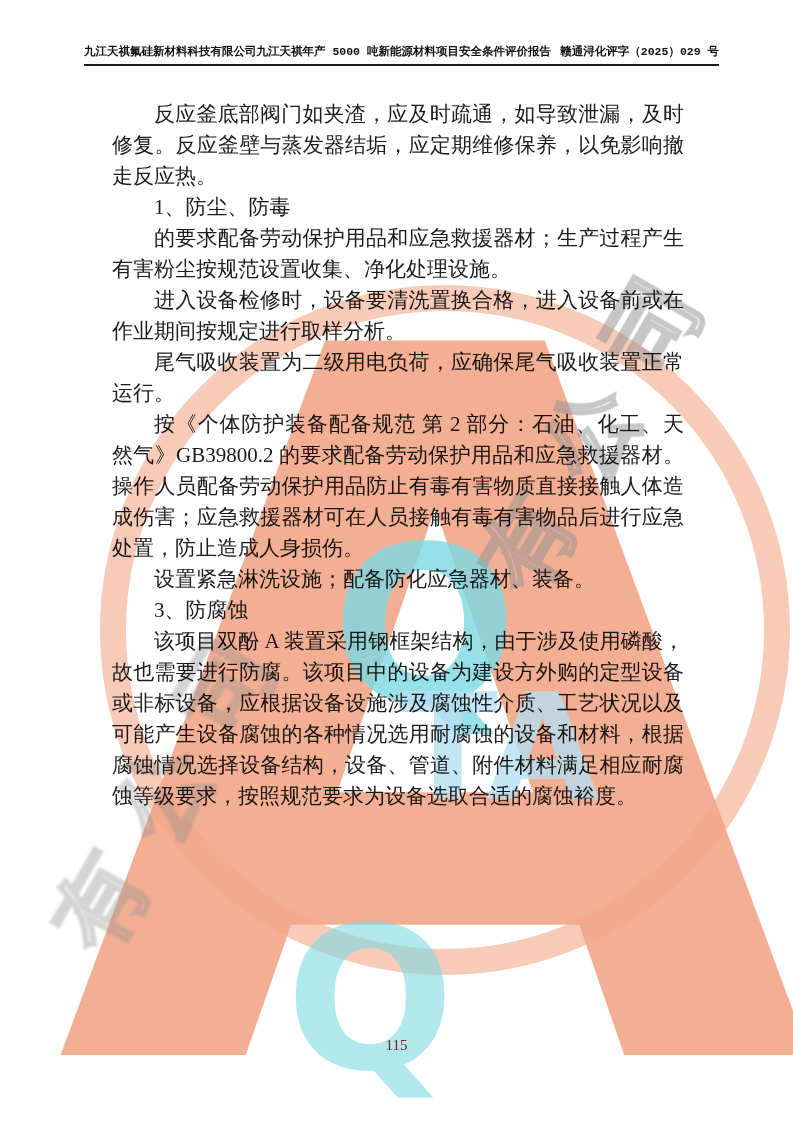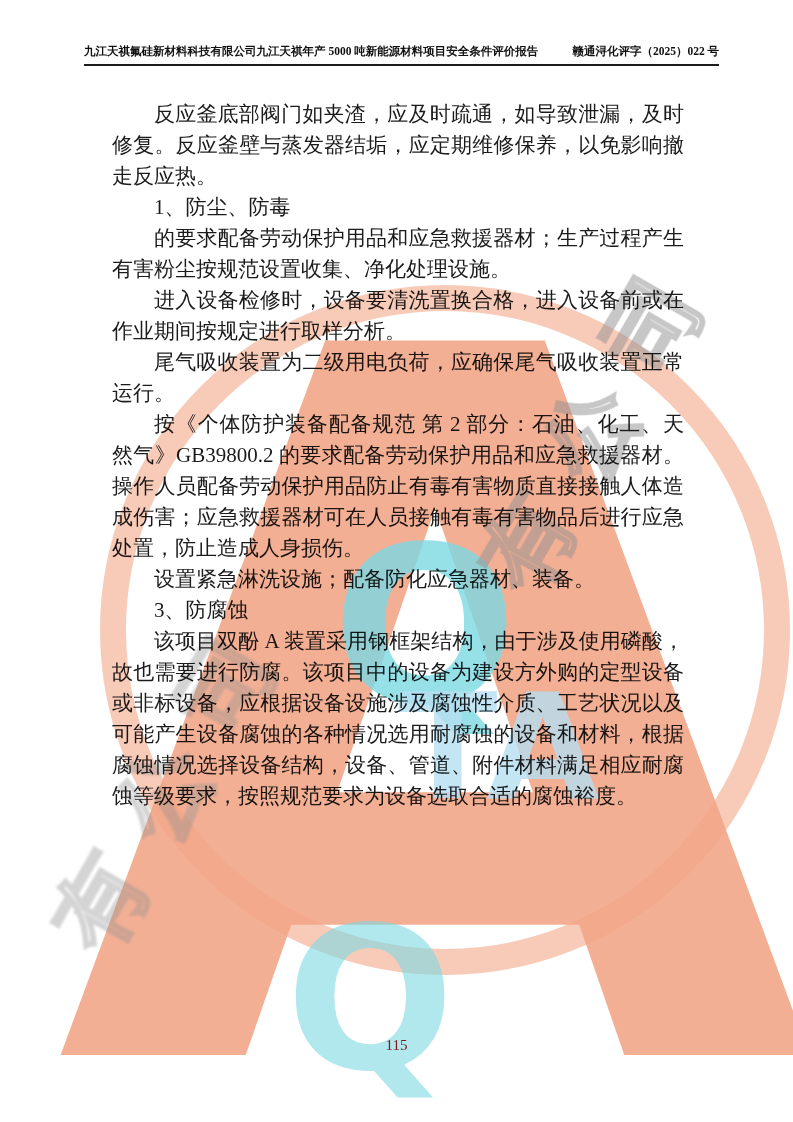--- a/index.html
+++ b/index.html
@@ -10,21 +10,21 @@
     overflow:hidden;
     font-family:"Liberation Serif","DejaVu Serif",serif;
   }
   
   .doc-header{
     position:absolute;
     left:84px;right:74px;top:44px;
     display:flex;justify-content:space-between;align-items:flex-end;
     border-bottom:2px solid #1d1d1d;
     padding-bottom:5px;
-    font-family:Liberation Serif, serif;
+    font-family:Liberation Mono, monospace;
     font-weight:bold;
     font-size:11.5px;
     color:#111;
     white-space:nowrap;
   }
   
   .doc-body{
     position:absolute;
     left:112px;top:99px;width:572px;
     font-size:21px;line-height:31px;
@@ -64,21 +64,21 @@
   .wm-diag.bottom-left{left:78px;top:880px;opacity:.38;filter:blur(1.1px);}
   .wm-svg{position:absolute;left:0;top:0;opacity:.82;filter:blur(.4px);}
 </style>
 </head>
 <body>
 
 <div class="page">
 
   <div class="doc-header">
     <span>九江天祺氟硅新材料科技有限公司九江天祺年产 5000 吨新能源材料项目安全条件评价报告</span>
-    <span>赣通浔化评字（2025）022 号</span>
+    <span>赣通浔化评字（2025）029 号</span>
   </div>
 
   <div class="doc-body">
       <p class="para">反应釜底部阀门如夹渣，应及时疏通，如导致泄漏，及时修复。反应釜壁与蒸发器结垢，应定期维修保养，以免影响撤走反应热。</p>
       <p class="heading">1、防尘、防毒</p>
       <p class="para">的要求配备劳动保护用品和应急救援器材；生产过程产生有害粉尘按规范设置收集、净化处理设施。</p>
       <p class="para">进入设备检修时，设备要清洗置换合格，进入设备前或在作业期间按规定进行取样分析。</p>
       <p class="para">尾气吸收装置为二级用电负荷，应确保尾气吸收装置正常运行。</p>
       <p class="para">按《个体防护装备配备规范 第 2 部分：石油、化工、天然气》GB39800.2 的要求配备劳动保护用品和应急救援器材。操作人员配备劳动保护用品防止有毒有害物质直接接触人体造成伤害；应急救援器材可在人员接触有毒有害物品后进行应急处置，防止造成人身损伤。</p>
       <p class="para">设置紧急淋洗设施；配备防化应急器材、装备。</p>

